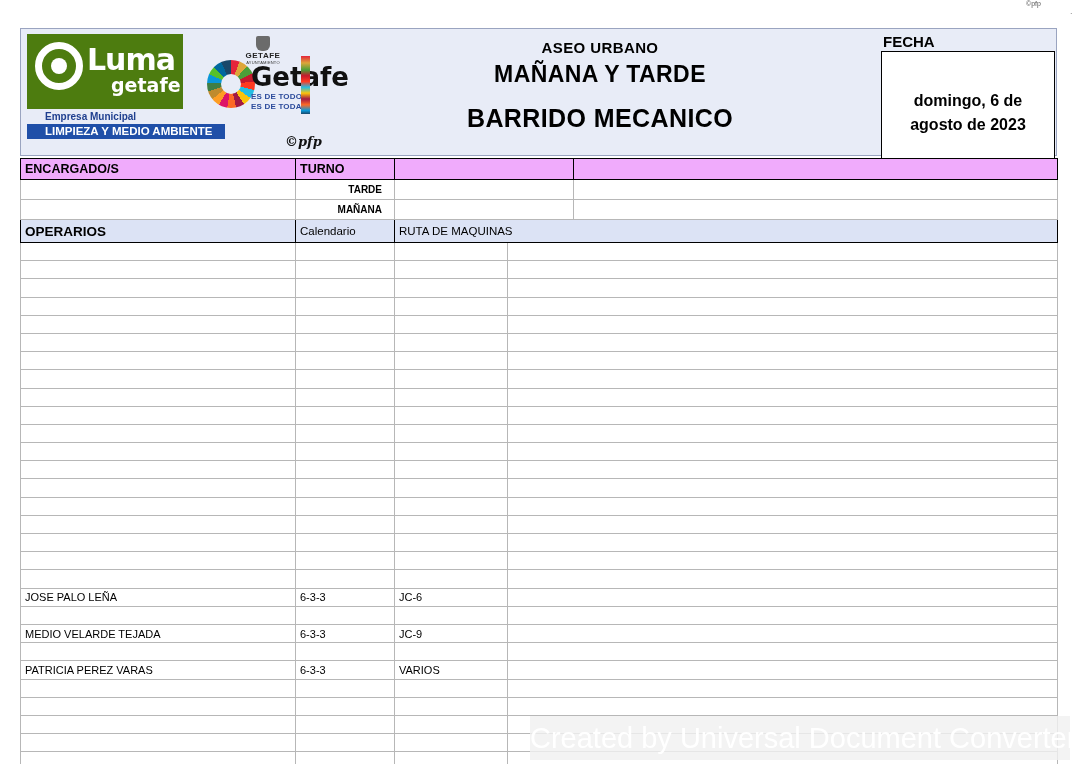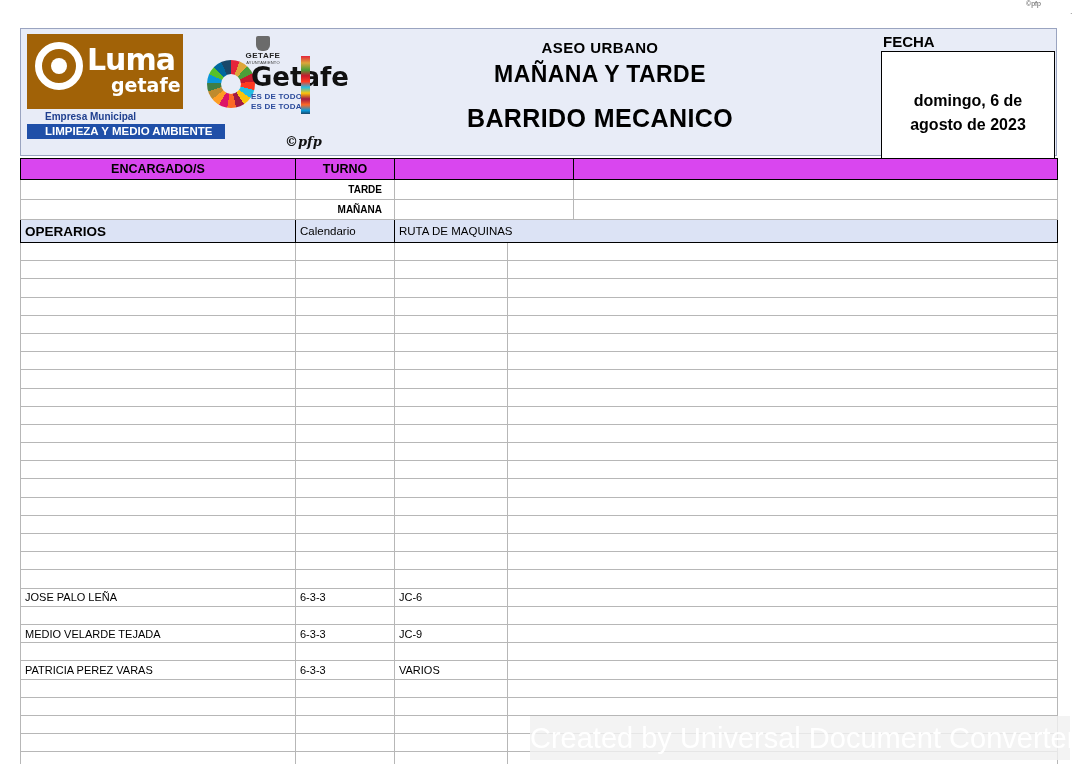--- a/index.html
+++ b/index.html
@@ -49,21 +49,21 @@
     left: 6px;
     top: 5px;
     width: 288px;
     height: 118px;
   }
 
   .luma {
     position: absolute;
     left: 0px; top: 0px;
     width: 156px; height: 75px;
-    background: #a16207;
+    background: #4d7c0f;
   }
   .luma .swirl {
     position: absolute;
     left: 8px; top: 8px;
     width: 48px; height: 48px;
     border-radius: 50%;
     border: 7px solid #ffffff;
     box-sizing: border-box;
   }
   .luma .swirl:after {
@@ -294,23 +294,22 @@
     white-space: nowrap;
   }
   .c1 { width: 275px; }
   .c2 { width: 99px; }
   .c3 { width: 113px; }
   .c4 { width: 66px; }
   .c5 { width: 484px; }
 
   tr.r-encargados td {
     height: 20px;
-    background: #d946ef;
+    background: #f0abfc;
     border-color: #000000;
-    text-align: center;
   }
   tr.r-encargados td.lbl {
     font-size: 12.5px;
     font-weight: bold;
   }
   tr.r-turno td {
     height: 19px;
   }
   tr.r-turno td.turno-val {
     text-align: right;

